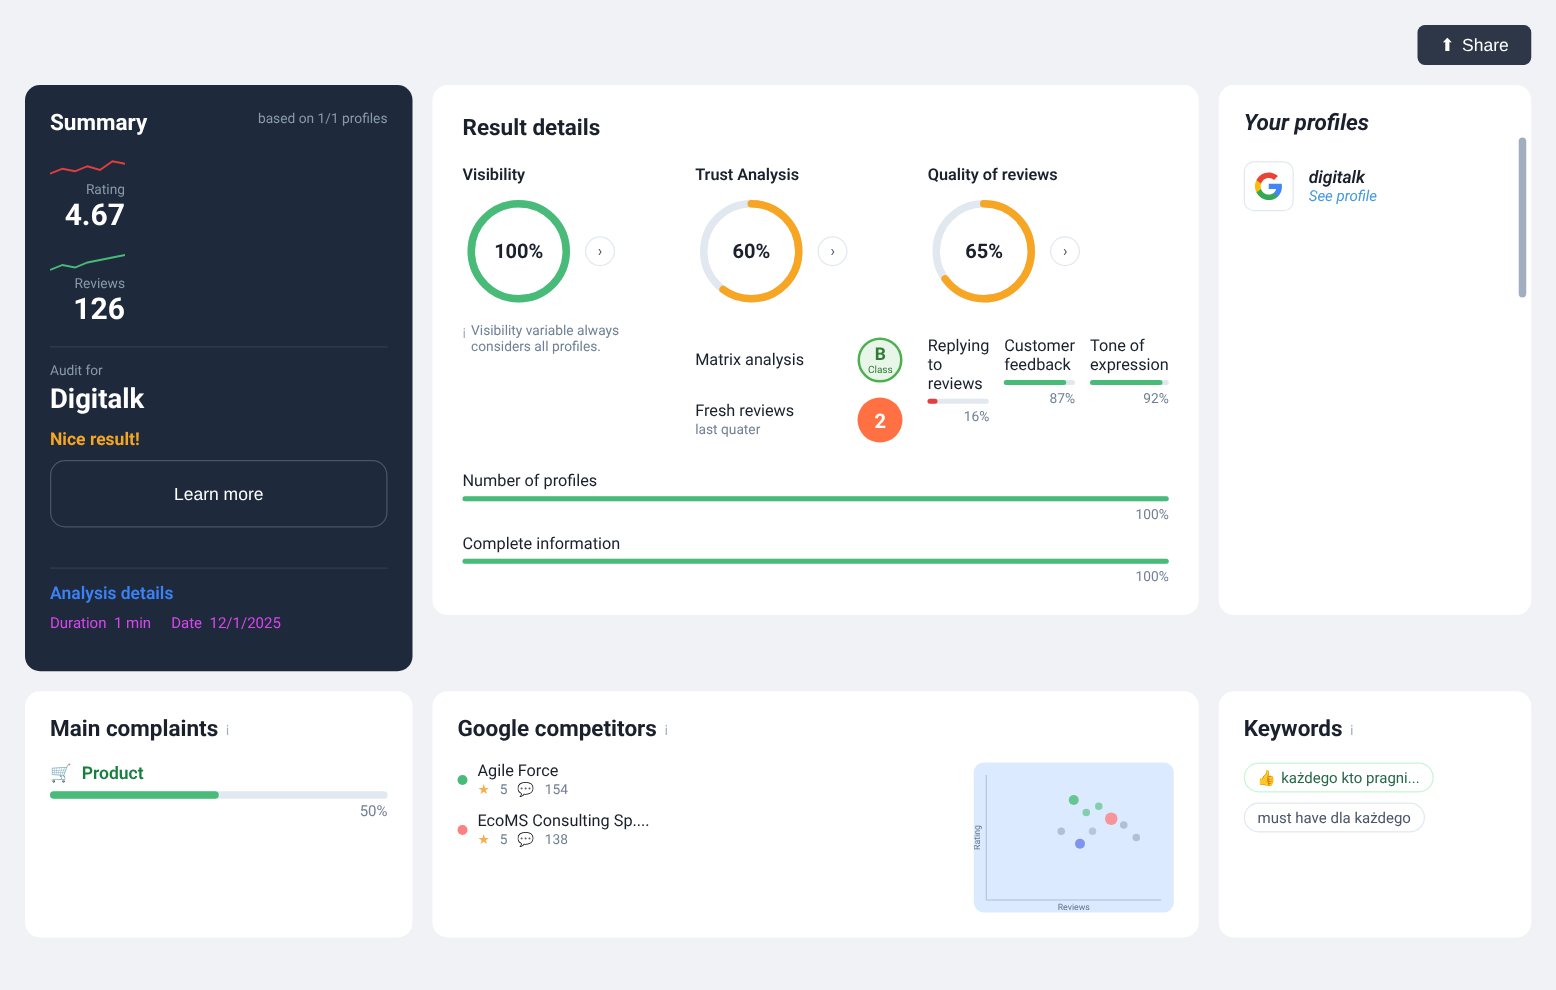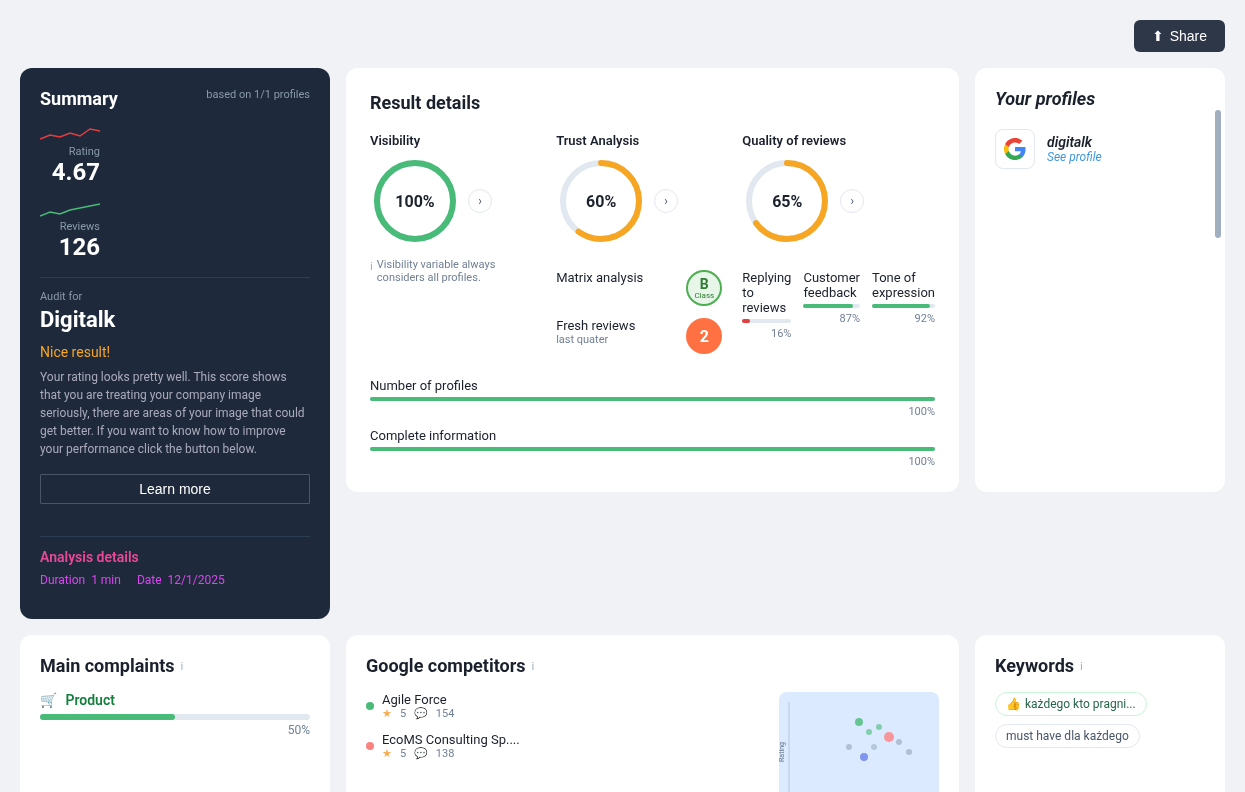--- a/index.html
+++ b/index.html
@@ -146,48 +146,48 @@
 
     .audit-name {
       font-size: 22px;
       font-weight: 700;
       color: white;
       margin-bottom: 12px;
     }
 
     .nice-result {
       color: #f6a623;
-      font-weight: 400;
+      font-weight: 700;
       font-size: 14px;
       margin-bottom: 8px;
     }
 
     .result-text {
       font-size: 12px;
       color: #aab;
       line-height: 1.5;
       margin-bottom: 16px;
     }
 
     .learn-more-btn {
       width: 100%;
-      padding: 6px;
+      padding: 18px;
       background: transparent;
       border: 1px solid #4a5568;
-      border-radius: 1px;
+      border-radius: 12px;
       color: white;
       font-size: 14px;
       cursor: pointer;
       margin-bottom: 20px;
     }
 
     .analysis-title {
       font-size: 14px;
       font-weight: 600;
-      color: #ec4899;
+      color: #3b82f6;
       margin-bottom: 8px;
     }
 
     .analysis-row {
       display: flex;
       gap: 16px;
       margin-bottom: 12px;
     }
 
     .analysis-item {
@@ -303,20 +303,21 @@
     }
 
     .progress-value {
       font-size: 11px;
       color: #718096;
       text-align: right;
     }
 
     .matrix-analysis {
       display: flex;
+      align-items: center;
       gap: 4px;
     }
 
     .matrix-label {
       font-size: 13px;
       color: #1a202c;
     }
 
     .class-badge {
       width: 36px;
@@ -617,21 +618,20 @@
     </div>
 
     <div class="divider-line"></div>
 
     <div>
       <div class="audit-for">Audit for</div>
       <div class="audit-name">Digitalk</div>
     </div>
 
     <div class="nice-result">Nice result!</div>
-    <div class="result-text">Your rating looks pretty well. This score shows that you are treating your company image seriously, there are areas of your image that could get better. If you want to know how to improve your performance click the button below.</div>
 
     <button class="learn-more-btn">Learn more</button>
 
     <div class="divider-line"></div>
 
     <div class="analysis-title">Analysis details</div>
     <div class="analysis-row">
       <div class="analysis-item">
         <span>Duration</span>
         &nbsp;<span>1 min</span>

